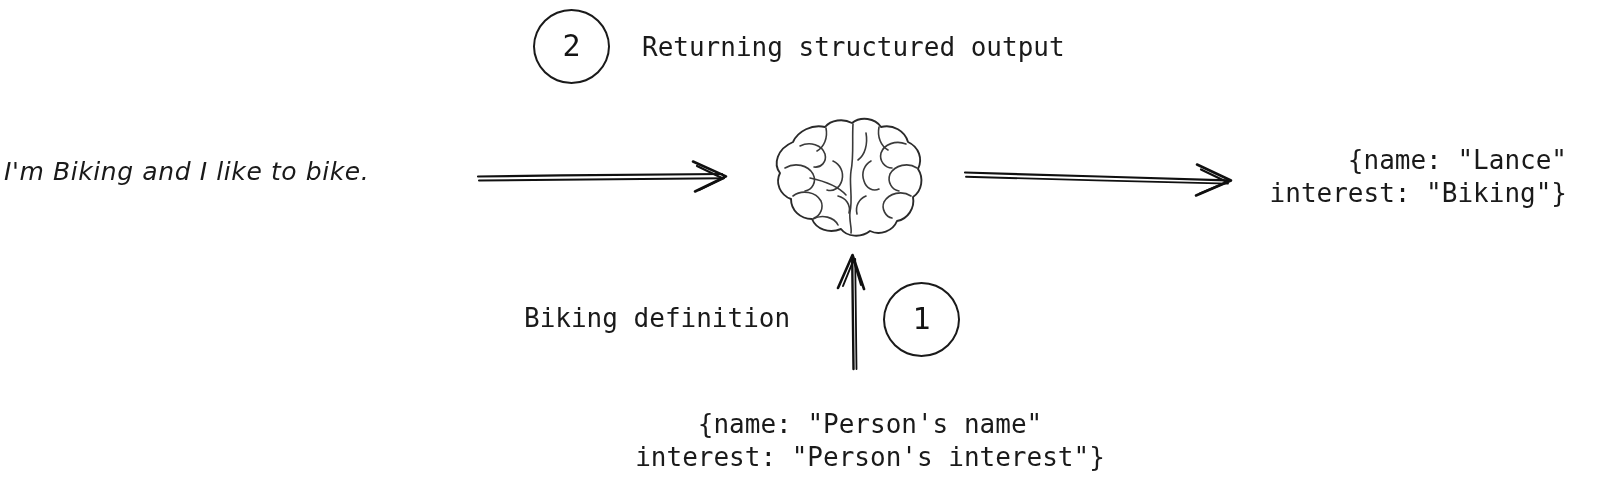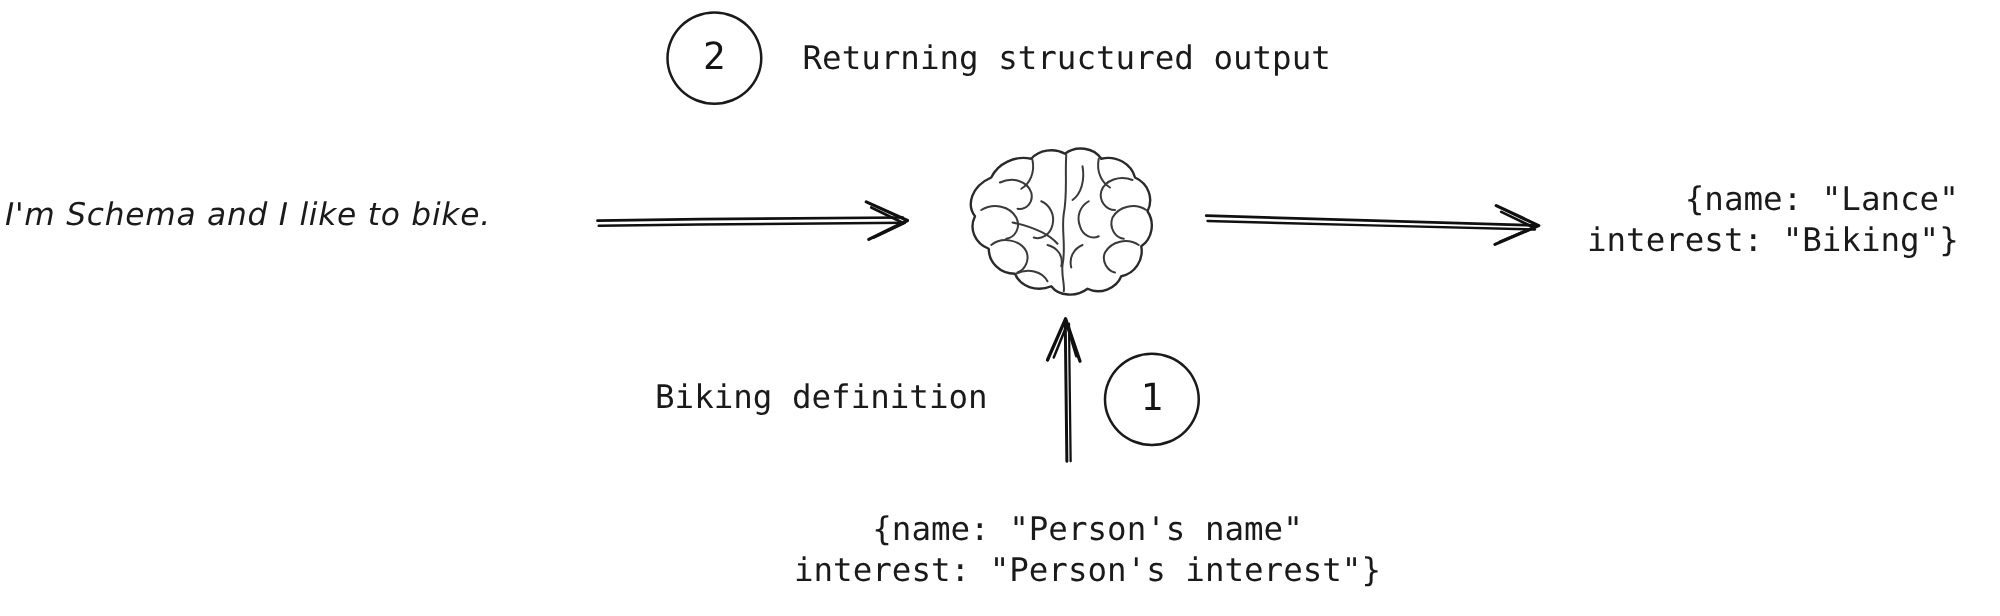--- a/index.html
+++ b/index.html
@@ -194,21 +194,21 @@
     </g>
 
     <g>
       <path class="stroke" stroke-width="2.4" d="M853.5,369 C853.0,340 852.6,300 852.2,258"></path>
       <path class="stroke" stroke-width="1.8" d="M856.5,369 C856.0,340 855.6,300 855.2,259"></path>
       <path class="stroke" stroke-width="2.6" d="M838,288 L852.5,255 L864,289"></path>
       <path class="stroke" stroke-width="2.0" d="M843,286 L853.5,260 L861,285"></path>
     </g>
   </svg>
 
-  <div class="txt handwriting" id="input-utterance">I'm Schema and I like to bike.</div>
+  <div class="txt handwriting" id="input-utterance">I'm Biking and I like to bike.</div>
 
   <div class="txt mono" id="step2-label">Returning structured output</div>
 
   <div class="txt mono" id="output-json"><span>{name: "Lance"</span>
 <span>interest: "Biking"}</span></div>
 
   <div class="txt mono" id="schema-label">Biking definition</div>
 
   <div class="txt mono" id="schema-json"><span>{name: "Person's name"</span>
 <span>interest: "Person's interest"}</span></div>

